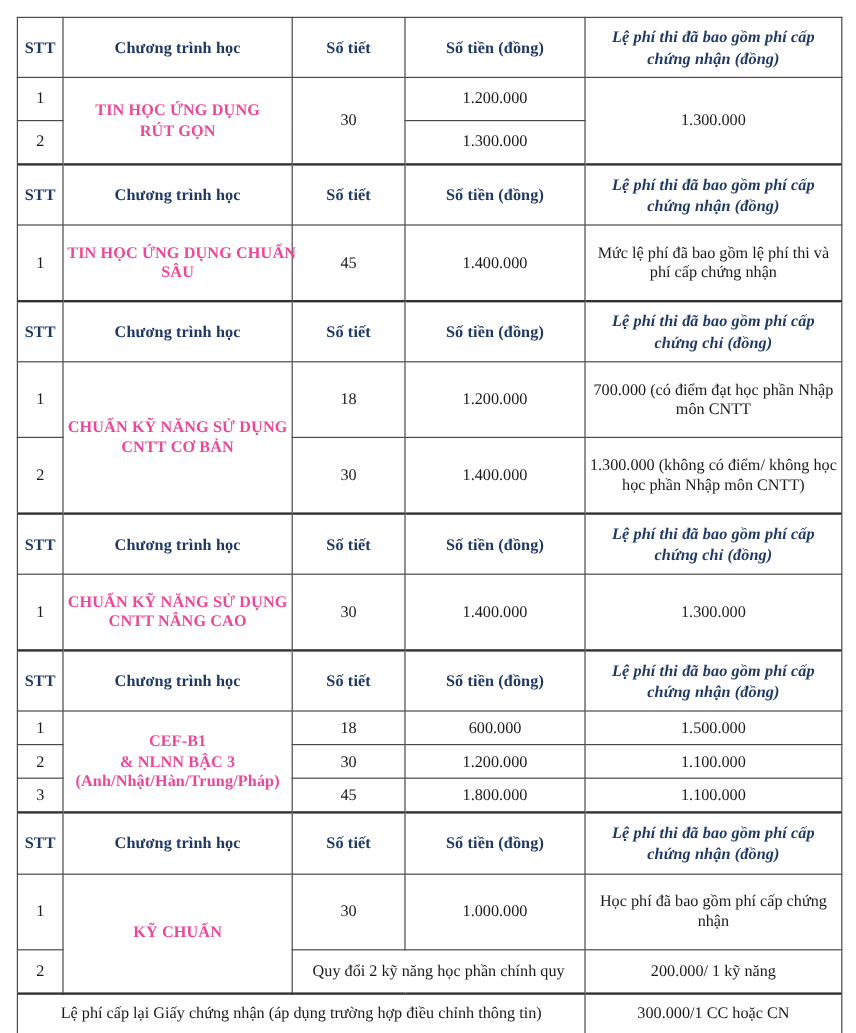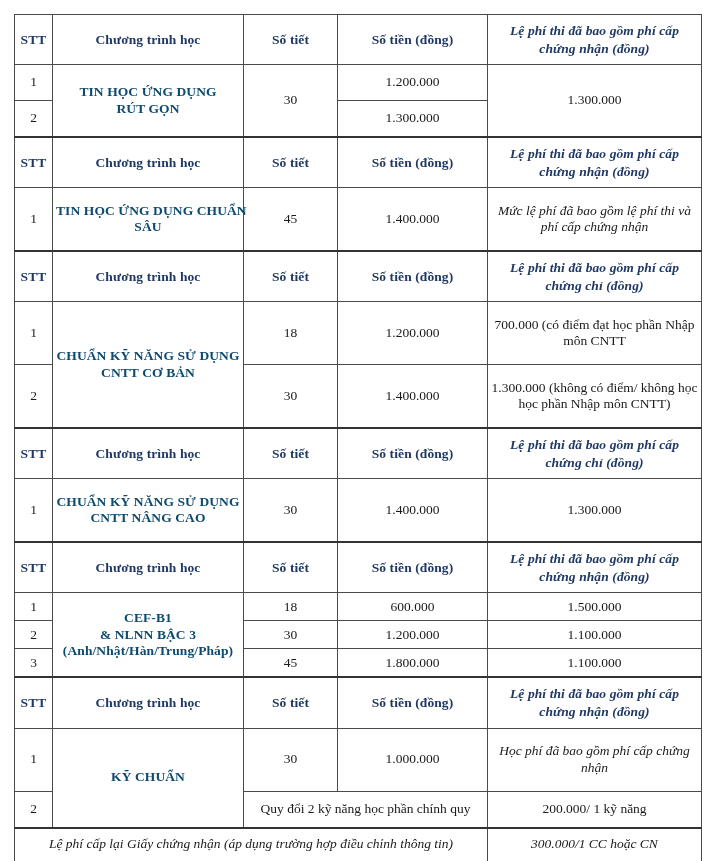--- a/index.html
+++ b/index.html
@@ -48,42 +48,41 @@
     font-weight: bold;
     font-size: 13.5px;
     letter-spacing: 0.1px;
     padding: 7px 4px;
     line-height: 1.3;
   }
   tr.hdr td.wide-hdr { padding-left: 8px; padding-right: 8px; font-style: italic; }
 
   
   td.prog {
-    color: #0c4a6e;
+    color: #ec4899;
     font-weight: bold;
     font-size: 13.5px;
     line-height: 1.45;
     letter-spacing: 0.1px;
     padding: 4px 2px;
   }
   td.prog .ln { display: block; white-space: nowrap; }
 
   td.num { font-size: 13.5px; }
   td.note { font-size: 13.5px; line-height: 1.3; padding: 5px 6px; margin-left: 35px; }
   td.note-italic {
-    font-style: italic;
     font-size: 13.5px;
     line-height: 1.35;
     padding: 5px 8px;
   }
   td.tall { height: 58px; }
   td.mid  { height: 31px; }
   td.slim { height: 23px; }
 
-  tr.footer-row td { height: 28px; font-style: italic; }
+  tr.footer-row td { height: 28px; }
   td.footer-label {
     text-align: left;
     padding-left: 7px;
     font-size: 13.5px;
   }
   td.footer-value { font-size: 13.5px; }
 
   .sect-top { border-top: 2px solid #333333 !important; }
 </style>
 </head>

